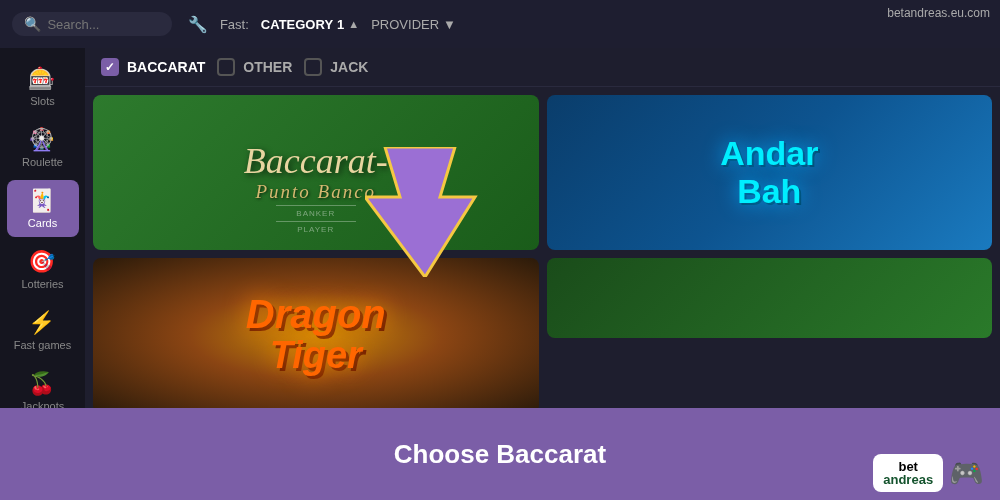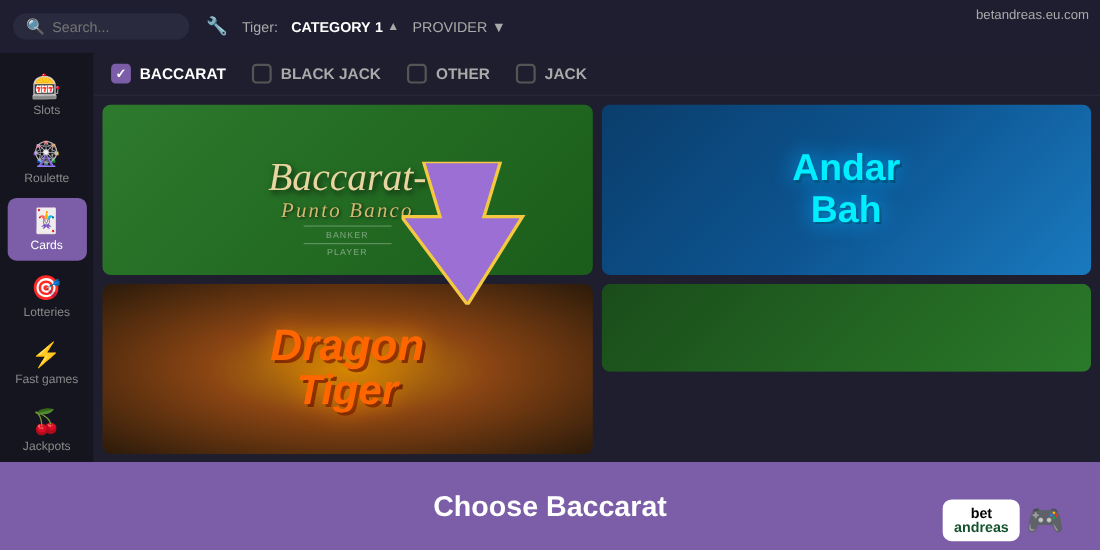--- a/index.html
+++ b/index.html
@@ -118,21 +118,21 @@
       display: flex;
       flex-direction: column;
       overflow: hidden;
     }
 
     
     .category-bar {
       display: flex;
       align-items: flex-end;
       padding: 10px 16px;
-      gap: 24px;
+      gap: 12px;
       background: #1e1e2e;
       border-bottom: 1px solid #2a2a3e;
     }
     .category-item {
       display: flex;
       align-items: center;
       gap: 8px;
       cursor: pointer;
       color: #aaa;
       font-size: 14px;
@@ -240,36 +240,36 @@
       pointer-events: none;
       z-index: 10;
     }
     .arrow-svg {
       width: 120px;
       height: 130px;
     }
 
     
     .bottom-banner {
-      height: 80px;
+      height: 92px;
       background: #7b5ea7;
       display: flex;
       align-items: center;
       justify-content: center;
       position: relative;
       flex-shrink: 0;
     }
     .banner-text {
       color: #fff;
       font-size: 26px;
       font-weight: bold;
     }
     .bet-logo {
       position: absolute;
-      right: 32px;
+      right: 16px;
       bottom: 8px;
       display: flex;
       align-items: center;
       gap: 6px;
     }
     .bet-logo-box {
       background: #fff;
       border-radius: 8px;
       padding: 6px 10px;
       display: flex;
@@ -300,21 +300,21 @@
   </style>
 </head>
 <body>
 
 <div class="top-bar">
   <div class="search-box">
     <span class="search-icon">🔍</span>
     <input class="search-input" type="text" placeholder="Search..." style="">
   </div>
   <span class="filter-icon">🔧</span>
-  <span class="cards-label">Tiger:</span>
+  <span class="cards-label">Fast:</span>
   <button class="filter-btn">
     <span class="active">CATEGORY</span>
     <span class="count">1</span>
     <span class="arrow">▲</span>
   </button>
   <button class="provider-btn">
     <span>PROVIDER</span>
     <span>▼</span>
   </button>
   <span class="website-label">betandreas.eu.com</span>
@@ -352,24 +352,20 @@
 
   <div class="content">
 
     <div class="category-bar">
       <div class="category-item selected">
         <div class="checkbox checked"></div>
         <span>BACCARAT</span>
       </div>
       <div class="category-item">
         <div class="checkbox"></div>
-        <span>BLACK JACK</span>
-      </div>
-      <div class="category-item">
-        <div class="checkbox"></div>
         <span>OTHER</span>
       </div>
       <div class="category-item">
         <div class="checkbox"></div>
         <span>JACK</span>
       </div>
     </div>
 
     <div style="position: relative; flex:1; overflow:hidden;">
 

